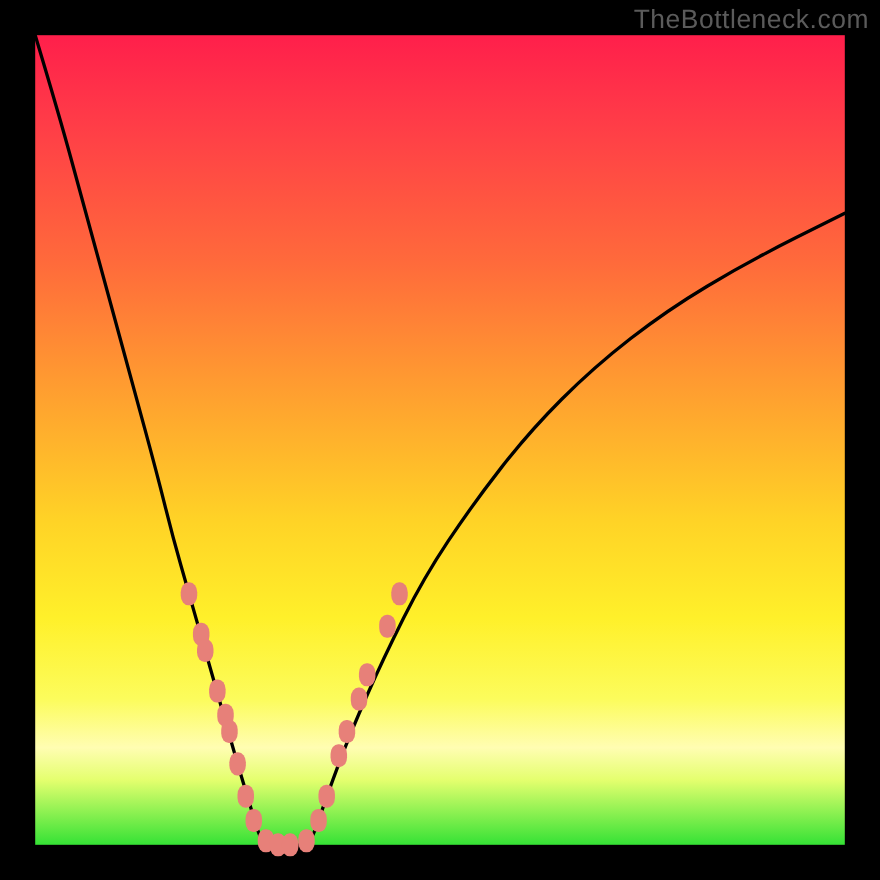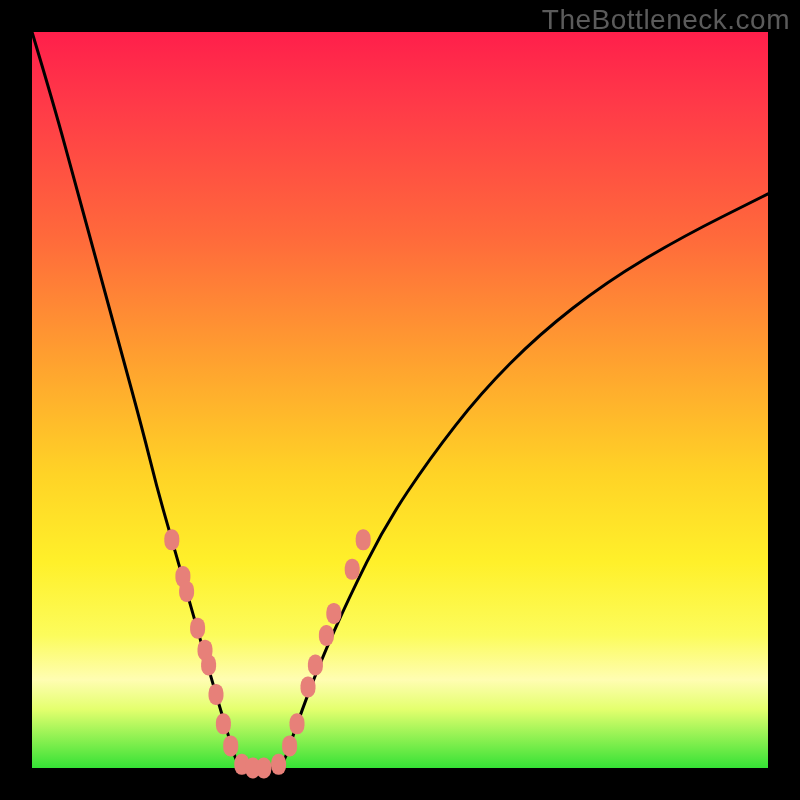--- a/index.html
+++ b/index.html
@@ -37,21 +37,21 @@
       #fffdb2 88%,
       #e4ff6e 92%,
       #35e235 100%
     );
   }
   .watermark {
     position: absolute;
     top: 4px;
     right: 10px;
     color: #5b5b5b;
-    font-size: 28px;
+    font-size: 24px;
     letter-spacing: 0.5px;
     user-select: none;
   }
   svg.curve {
     position: absolute;
     left: 0;
     top: 0;
     width: 736px;
     height: 736px;
     overflow: visible;

